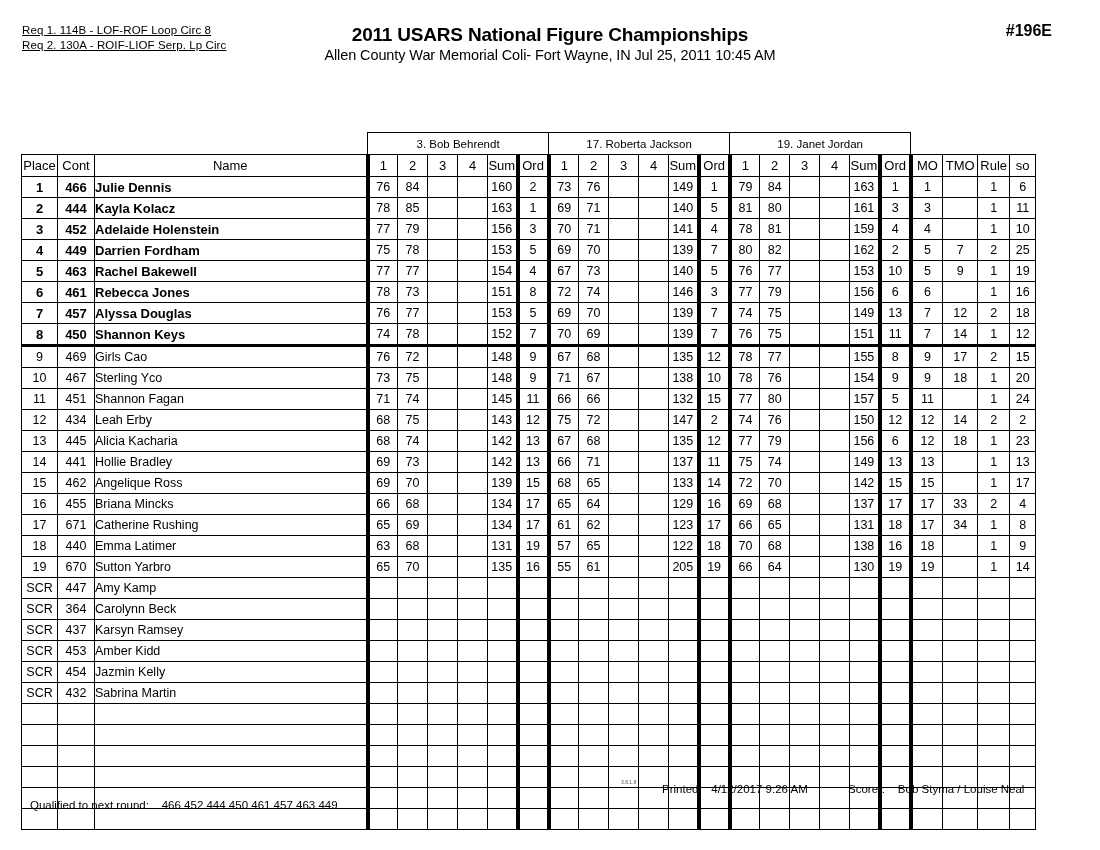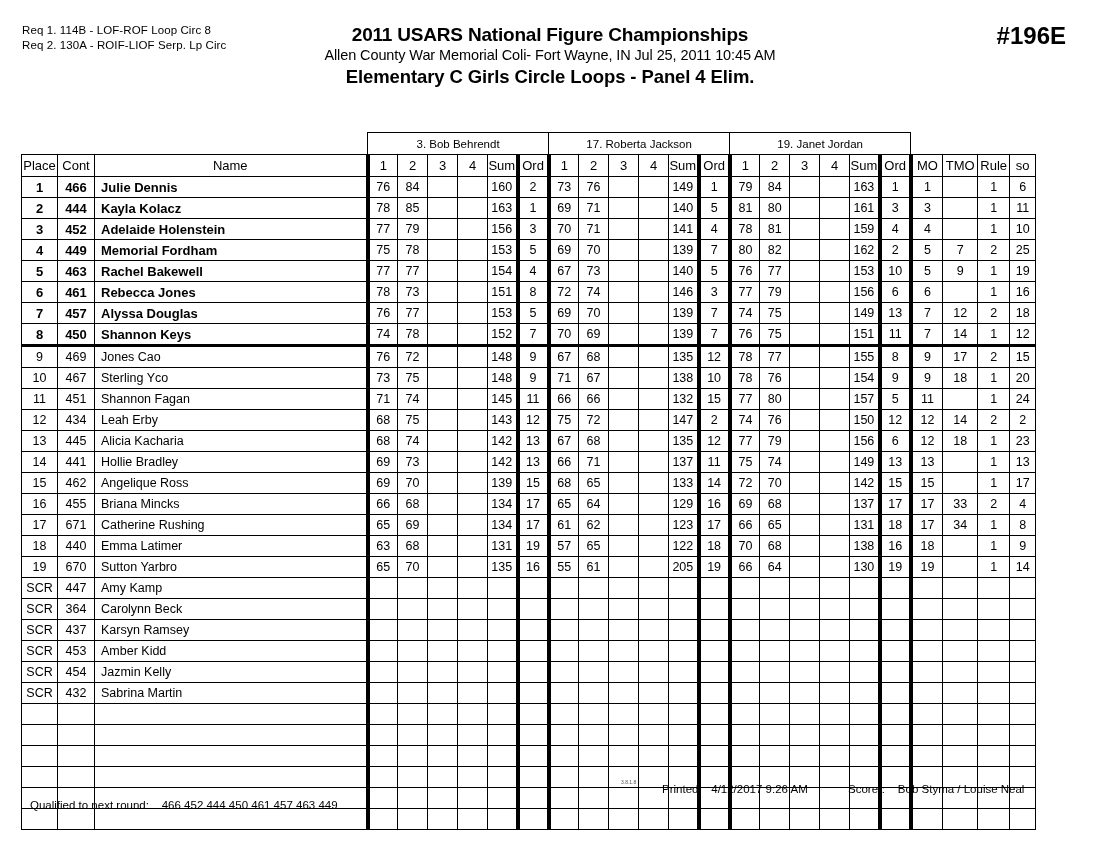--- a/index.html
+++ b/index.html
@@ -22,21 +22,21 @@
     height: 120px;
   }
   #req-block {
     position: absolute;
     left: 22px;
     top: 23px;
     font-size: 11.5px;
     line-height: 15px;
     white-space: nowrap;
   }
-  #req-block div { letter-spacing: 0.1px; }
+  #req-block div { letter-spacing: 0.1px; text-decoration: underline; }
 
   #title-block {
     position: absolute;
     left: 0;
     right: 0;
     top: 24px;
     text-align: center;
   }
   #event-title {
     font-size: 19px;
@@ -54,23 +54,23 @@
     font-weight: bold;
     line-height: 24px;
     letter-spacing: -0.1px;
   }
   #report-line {
     font-size: 15px;
     line-height: 21px;
   }
   #event-number {
     position: absolute;
-    right: 34px;
+    right: 48px;
     top: 22px;
-    font-size: 24px;
+    font-size: 16px;
     font-weight: bold;
   }
 
   
   #results-table-wrap {
     position: absolute;
     left: 21px;
     top: 132px;
     width: 1014px;
   }
@@ -105,21 +105,21 @@
 
   
   tr.col-head td {
     font-size: 13px;
     height: 21px;
   }
   td.h-left { text-align: left; padding-left: 5px; }
 
   
   tr.data-row td { height: 20px; }
-  tr.data-row td.c-name { text-align: left; padding-left: 6px; font-size: 12.5px; margin-top: 17px; }
+  tr.data-row td.c-name { text-align: left; font-size: 12.5px; margin-top: 17px; }
   tr.data-row td.c-place { font-size: 12.5px; }
   tr.data-row td.c-cont { font-size: 12.5px; }
   tr.data-row td.c-num { font-size: 12.5px; }
   tr.data-row td.c-ord { font-size: 12.5px; }
 
   tr.qualified td.c-place,
   tr.qualified td.c-cont,
   tr.qualified td.c-name { font-weight: bold; font-size: 13px; }
 
   td.c-ord { font-weight: bold; }
@@ -170,21 +170,20 @@
 <div id="header-area">
 
   <div id="req-block">
     <div>Req  1.  114B - LOF-ROF Loop Circ 8</div>
     <div>Req  2.  130A - ROIF-LIOF Serp. Lp Circ</div>
   </div>
 
   <div id="title-block">
     <div id="event-title">2011 USARS National Figure Championships</div>
     <div id="venue-line">Allen County War Memorial Coli- Fort Wayne, IN  Jul 25, 2011  10:45 AM</div>
-    <div id="division-title">Elementary C Girls Circle Loops - Panel 4 Elim.</div>
   </div>
 
   <div id="event-number">#196E</div>
 </div>
 
 <div id="results-table-wrap">
   <table class="grid">
     <colgroup>
       <col style="width:36px">
         <col style="width:37px">
@@ -324,21 +323,21 @@
           <td class="c-num">159</td>
           <td class="c-ord thick-l">4</td>
           <td class="c-num thick-l">4</td>
           <td class="c-num"></td>
           <td class="c-num">1</td>
           <td class="c-num">10</td>
         </tr>
         <tr class="data-row qualified">
           <td class="c-place">4</td>
           <td class="c-cont">449</td>
-          <td class="c-name">Memorial Fordham</td>
+          <td class="c-name">Darrien Fordham</td>
           <td class="c-num thick-l">75</td>
           <td class="c-num">78</td>
           <td class="c-num"></td>
           <td class="c-num"></td>
           <td class="c-num">153</td>
           <td class="c-ord thick-l">5</td>
           <td class="c-num thick-l">69</td>
           <td class="c-num">70</td>
           <td class="c-num"></td>
           <td class="c-num"></td>
@@ -459,21 +458,21 @@
           <td class="c-num">151</td>
           <td class="c-ord thick-l">11</td>
           <td class="c-num thick-l">7</td>
           <td class="c-num">14</td>
           <td class="c-num">1</td>
           <td class="c-num">12</td>
         </tr>
         <tr class="data-row">
           <td class="c-place">9</td>
           <td class="c-cont">469</td>
-          <td class="c-name">Jones Cao</td>
+          <td class="c-name">Girls Cao</td>
           <td class="c-num thick-l">76</td>
           <td class="c-num">72</td>
           <td class="c-num"></td>
           <td class="c-num"></td>
           <td class="c-num">148</td>
           <td class="c-ord thick-l">9</td>
           <td class="c-num thick-l">67</td>
           <td class="c-num">68</td>
           <td class="c-num"></td>
           <td class="c-num"></td>

